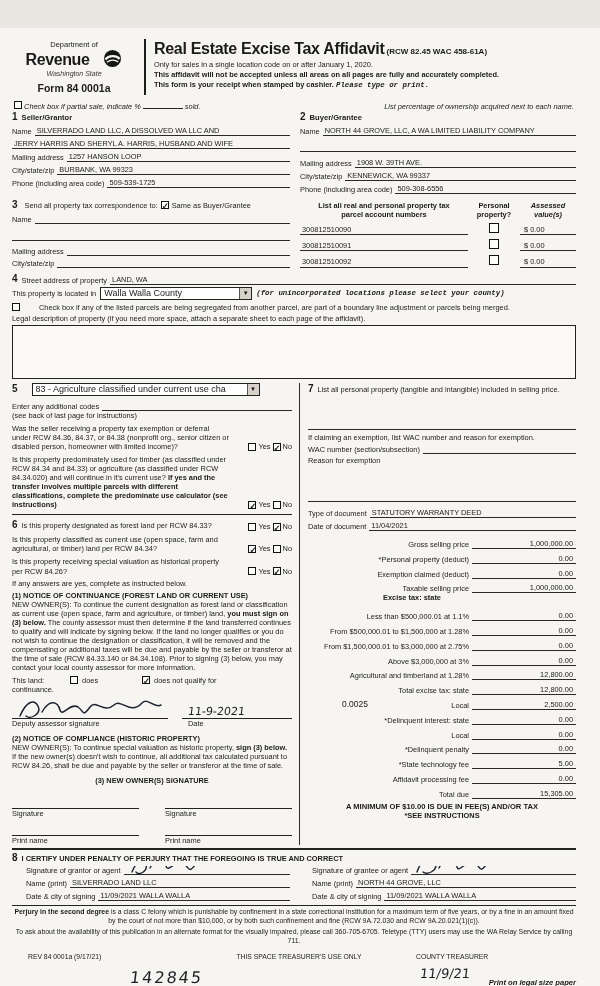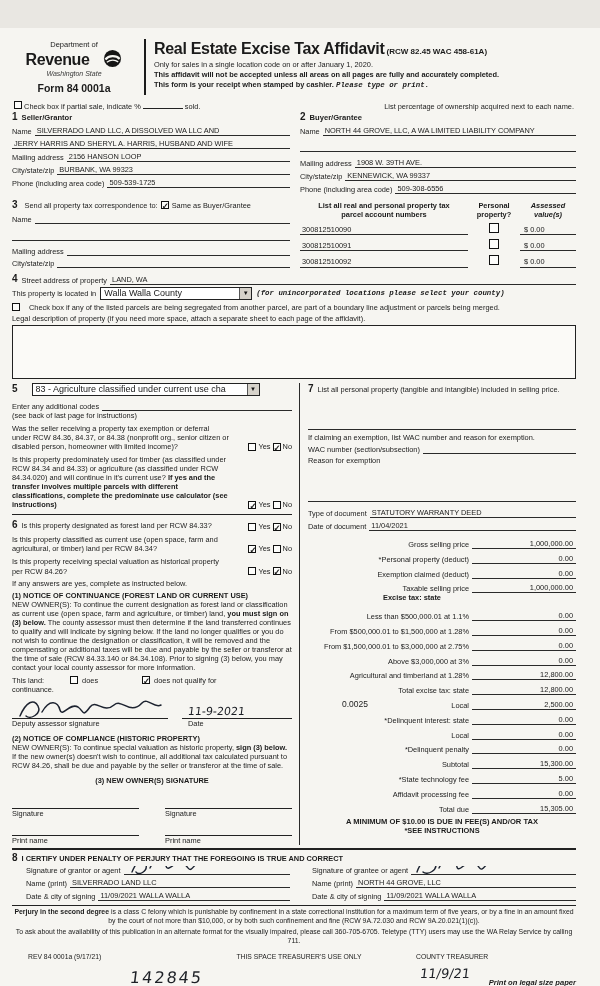--- a/index.html
+++ b/index.html
@@ -28,21 +28,21 @@
   .titleref { font-size:8px; font-weight:bold; }
   .note { font-size:7.4px; margin-top:1px; }
   
   .fieldrow { display:flex; align-items:flex-end; margin-top:3px; }
   .lbl { white-space:nowrap; padding-right:3px; }
   .fill { flex:1; border-bottom:1px solid #2a2a2a; padding:0 2px 0 2px; min-height:9px; white-space:nowrap; overflow:hidden; }
   .cb { width:8px; height:8px; border:1px solid #111; font-size:8.5px; line-height:8px;
         text-align:center; font-weight:bold; display:inline-block; background:#fdfdfb; flex:none; }
   .secnum { font-weight:bold; font-size:10px; padding-right:4px; }
   .seclabel { font-weight:bold; font-size:7.6px; }
-  .partialrow { display:flex; justify-content:space-between; align-items:flex-end; margin-top:4px; padding:0 2px; }
+  .partialrow { display:flex; justify-content:space-between; align-items:flex-end; margin-top:4px; padding:0 2px;font-style:italic; }
   .gapline { display:inline-block; width:40px; border-bottom:1px solid #222; height:8px; }
   .cols { display:flex; }
   .colL { width:288px; padding-right:10px; flex:none; }
   .colR { flex:1; }
   
   .phead { display:flex; font-weight:bold; text-align:center; margin-top:2px; }
   .ph1 { width:168px; } .ph2 { width:52px; } .ph3 { flex:1;font-style:italic; }
   .prow { display:flex; align-items:flex-end; margin-top:4px; }
   .pnum { width:168px; border-bottom:1px solid #2a2a2a; padding-left:2px; }
   .pcb { width:52px; text-align:center; }
@@ -142,21 +142,21 @@
       <div><span class="secnum">1</span><span class="seclabel">Seller/Grantor</span></div>
       <div class="fieldrow">
           <span class="lbl">Name</span>
           <span class="fill">SILVERRADO LAND LLC, A DISSOLVED WA LLC AND</span>
         </div>
       <div class="fieldrow">
           <span class="fill">JERRY HARRIS AND SHERYL A. HARRIS, HUSBAND AND WIFE</span>
         </div>
       <div class="fieldrow">
           <span class="lbl">Mailing address</span>
-          <span class="fill">2156 HANSON LOOP</span>
+          <span class="fill">1257 HANSON LOOP</span>
         </div>
       <div class="fieldrow">
           <span class="lbl">City/state/zip</span>
           <span class="fill">BURBANK, WA 99323</span>
         </div>
       <div class="fieldrow">
           <span class="lbl">Phone (including area code)</span>
           <span class="fill">509-539-1725</span>
         </div>
     </div>
@@ -239,21 +239,21 @@
       <span class="fill">LAND, WA</span>
     </div>
     <div style="display:flex; align-items:center; gap:4px; margin-top:2px;">
       <span>This property is located in</span>
       <span class="dropdown" style="width:152px;">
         <span class="ddtext" style="flex:1;">Walla Walla County</span>
         <span class="ddbtn">▼</span>
       </span>
       <span class="b i">(for unincorporated locations please select your county)</span>
     </div>
-    <div style="display:flex; align-items:flex-start; gap:9px; margin-top:3px;">
+    <div style="display:flex; align-items:flex-start; gap:19px; margin-top:3px;">
       <span class="cb"></span>
       <span>Check box if any of the listed parcels are being segregated from another parcel, are part of a boundary line adjustment or parcels being merged.</span>
     </div>
     <div style="margin-top:2px;">Legal description of property (if you need more space, attach a separate sheet to each page of the affidavit).</div>
     <div class="legalbox"></div>
   </div>
 
   <div class="columns56">
 
     <div class="c56L">
@@ -449,24 +449,20 @@
           </div>
         <div class="taxrow">
             <span class="taxlabel">Local</span>
             <span class="taxfill">0.00</span>
           </div>
         <div class="taxrow">
             <span class="taxlabel">*Delinquent penalty</span>
             <span class="taxfill">0.00</span>
           </div>
         <div class="taxrow">
-            <span class="taxlabel">Subtotal</span>
-            <span class="taxfill">15,300.00</span>
-          </div>
-        <div class="taxrow">
             <span class="taxlabel">*State technology fee</span>
             <span class="taxfill">5.00</span>
           </div>
         <div class="taxrow">
             <span class="taxlabel">Affidavit processing fee</span>
             <span class="taxfill">0.00</span>
           </div>
         <div class="taxrow">
             <span class="taxlabel">Total due</span>
             <span class="taxfill">15,305.00</span>

